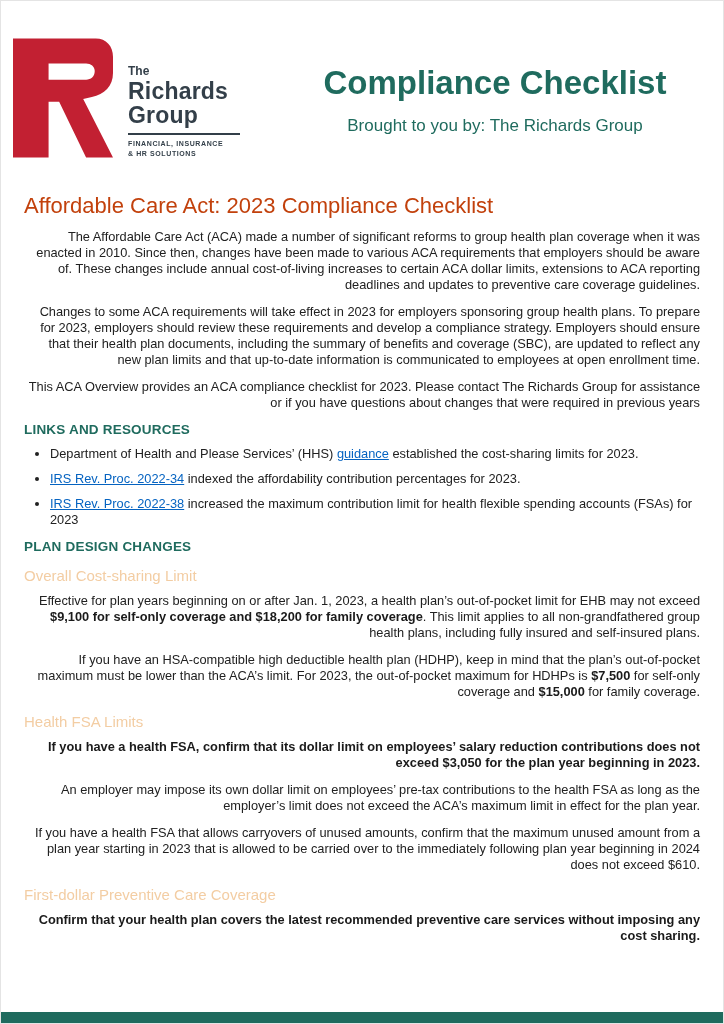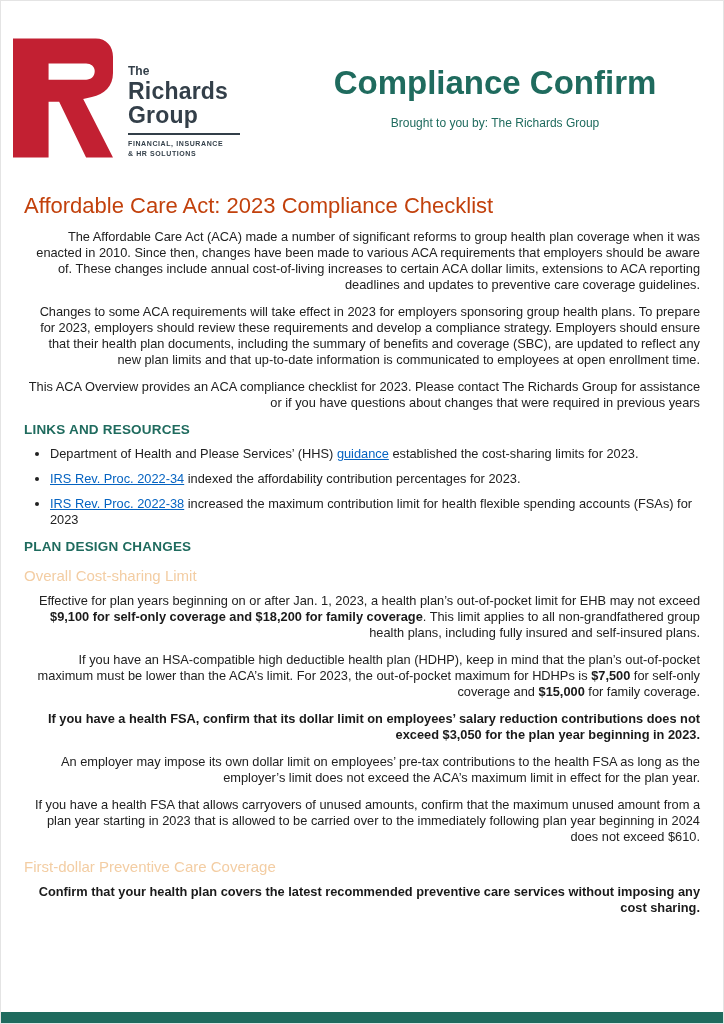--- a/index.html
+++ b/index.html
@@ -13,21 +13,21 @@
   header { position: relative; height: 168px; }
   .logo { position: absolute; left: 12px; top: 36px; display: flex; align-items: flex-end; }
   .logo svg { display: block; }
   .logo-text { margin-left: 15px; padding-top: 22px; color: #333f49; }
   .logo-the { font-size: 12px; font-weight: 700; line-height: 1.1; }
   .logo-name { font-size: 23px; font-weight: 700; line-height: 1.08; letter-spacing: 0.2px; }
   .logo-rule { height: 1.5px; background: #333f49; width: 112px; margin: 5px 0 4px; }
   .logo-tag { font-size: 7px; font-weight: 700; letter-spacing: 0.6px; line-height: 1.45; }
   .header-right { position: absolute; left: 298px; top: 64px; width: 392px; text-align: center; }
   .main-title { font-size: 33px; font-weight: 700; color: #1f6b5e; line-height: 1.1; }
-  .subtitle { font-size: 12px; color: #1f6b5e; margin-top: 15px; }
+  .subtitle { font-size: 17px; color: #1f6b5e; margin-top: 15px; }
   
   .content { padding: 0 23px; }
   .content h1 { font-size: 22px; font-weight: 400; color: #c2410c; margin: 24px 0 10px; }
   .content h2 { font-size: 13.5px; font-weight: 700; color: #1f6b5e; margin: 1px 0 9px; letter-spacing: 0.2px; }
   .content h3 { font-size: 15px; font-weight: 400; color: #f3cda3; margin: 13px 0 9px; }
   .content p { font-size: 12.8px; line-height: 16px; margin: 0 0 11px; text-align: right; }
   .content p.bold { font-weight: 700; color: #1a1a1a; }
   .content .b { font-weight: 700; color: #1a1a1a; margin-top: 46px; }
   .content ul { margin: 0 0 11px; padding-left: 26px; }
   .content li { font-size: 12.8px; line-height: 16px; margin-bottom: 9px; }
@@ -48,40 +48,41 @@
       <div class="logo-text">
         <div class="logo-the">The</div>
         <div class="logo-name">Richards</div>
         <div class="logo-name">Group</div>
         <div class="logo-rule"></div>
         <div class="logo-tag">FINANCIAL, INSURANCE</div>
         <div class="logo-tag">&amp; HR SOLUTIONS</div>
       </div>
     </div>
     <div class="header-right">
-      <div class="main-title">Compliance Confirm</div>
+      <div class="main-title">Compliance Checklist</div>
       <div class="subtitle">Brought to you by: The Richards Group</div>
     </div>
   </header>
 
   <main class="content">
       <h1>Affordable Care Act: 2023 Compliance Checklist</h1>
       <p><span>The Affordable Care Act (ACA) made a number of significant reforms to group health plan coverage when it was enacted in 2010. Since then, changes have been made to various ACA requirements that employers should be aware of. These changes include annual cost-of-living increases to certain ACA dollar limits, extensions to ACA reporting deadlines and updates to preventive care coverage guidelines.</span></p>
       <p><span>Changes to some ACA requirements will take effect in 2023 for employers sponsoring group health plans. To prepare for 2023, employers should review these requirements and develop a compliance strategy. Employers should ensure that their health plan documents, including the summary of benefits and coverage (SBC), are updated to reflect any new plan limits and that up-to-date information is communicated to employees at open enrollment time.</span></p>
       <p><span>This ACA Overview provides an ACA compliance checklist for 2023. Please contact The Richards Group for assistance or if you have questions about changes that were required in previous years</span></p>
       <h2>LINKS AND RESOURCES</h2>
       <ul>
         <li><span>Department of Health and Please Services’ (HHS) </span><a href="#">guidance</a><span> established the cost-sharing limits for 2023.</span></li>
         <li><a href="#">IRS Rev. Proc. 2022-34</a><span> indexed the affordability contribution percentages for 2023.</span></li>
         <li><a href="#">IRS Rev. Proc. 2022-38</a><span> increased the maximum contribution limit for health flexible spending accounts (FSAs) for 2023</span></li>
       </ul>
       <h2>PLAN DESIGN CHANGES</h2>
       <h3>Overall Cost-sharing Limit</h3>
       <p><span>Effective for plan years beginning on or after Jan. 1, 2023, a health plan’s out-of-pocket limit for EHB may not exceed </span><span class="b">$9,100 for self-only coverage and $18,200 for family coverage</span><span>. This limit applies to all non-grandfathered group health plans, including fully insured and self-insured plans.</span></p>
       <p><span>If you have an HSA-compatible high deductible health plan (HDHP), keep in mind that the plan’s out-of-pocket maximum must be lower than the ACA’s limit. For 2023, the out-of-pocket maximum for HDHPs is </span><span class="b">$7,500</span><span> for self-only coverage and </span><span class="b">$15,000</span><span> for family coverage.</span></p>
+      <h3>Health FSA Limits</h3>
       <p class="bold"><span>If you have a health FSA, confirm that its dollar limit on employees’ salary reduction contributions does not exceed $3,050 for the plan year beginning in 2023.</span></p>
       <p><span>An employer may impose its own dollar limit on employees’ pre-tax contributions to the health FSA as long as the employer’s limit does not exceed the ACA’s maximum limit in effect for the plan year.</span></p>
       <p><span>If you have a health FSA that allows carryovers of unused amounts, confirm that the maximum unused amount from a plan year starting in 2023 that is allowed to be carried over to the immediately following plan year beginning in 2024 does not exceed $610.</span></p>
       <h3>First-dollar Preventive Care Coverage</h3>
       <p class="bold"><span>Confirm that your health plan covers the latest recommended preventive care services without imposing any cost sharing.</span></p>
     </main>
 
   <div class="footer-bar" style="background: rgb(31, 107, 94);"></div>
 </div>
 

